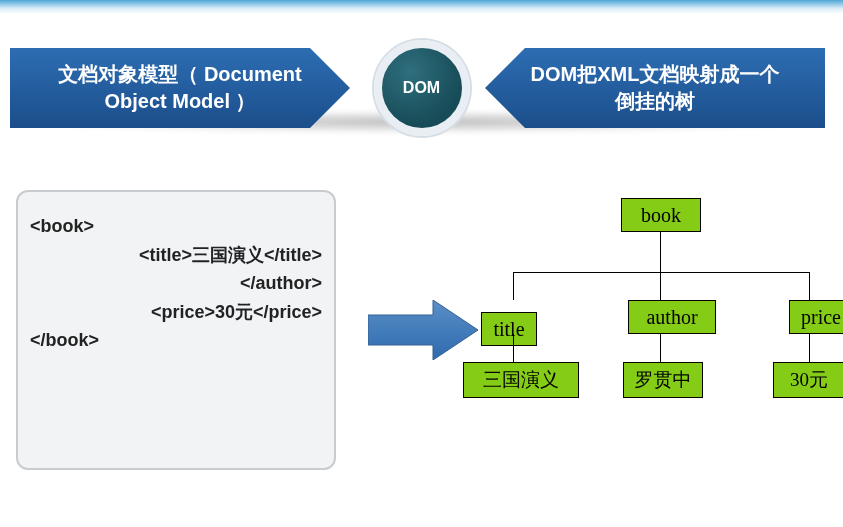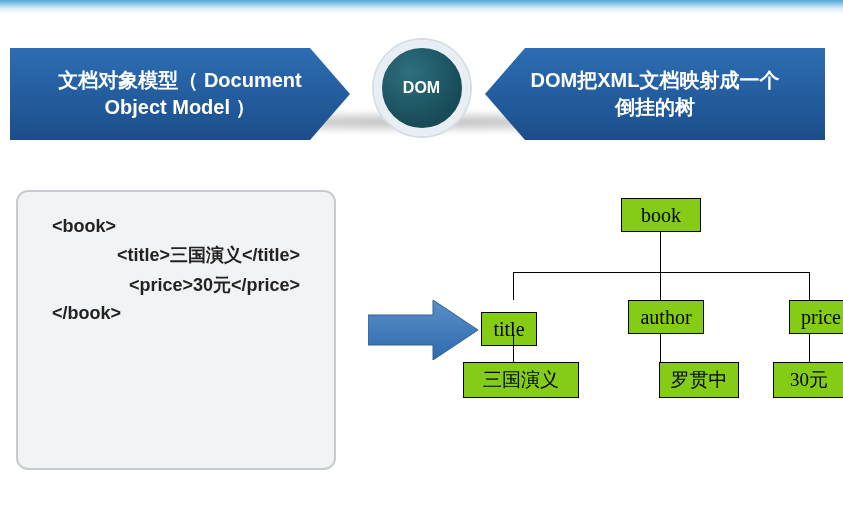--- a/index.html
+++ b/index.html
@@ -1,55 +1,55 @@
 <!DOCTYPE html>
 <html><head>
 <meta charset="utf-8">
 <style>
   html,body{margin:0;padding:0;background:#fff;font-family:"Microsoft YaHei",Arial,sans-serif;}
   .stage{position:relative;width:843px;height:527px;overflow:hidden;}
   .top-gradient{position:absolute;left:0;right:0;top:0;height:14px;background:linear-gradient(#4fa8d8,#d9ecf7 60%,#ffffff);}
   .header-row{position:absolute;left:10px;right:10px;top:48px;height:88px;}
   .shadow-bar{position:absolute;left:0;right:0;top:62px;height:24px;border-radius:12px;
     background:radial-gradient(ellipse at center,rgba(0,0,0,0.25),rgba(0,0,0,0) 70%);filter:blur(2px);}
-  .arrow-box{position:absolute;top:0;height:92px;display:flex;align-items:center;justify-content:center;
+  .arrow-box{position:absolute;top:0;height:80px;display:flex;align-items:center;justify-content:center;
     color:#fff;font-weight:bold;line-height:1.35;text-align:center;font-size:20px;}
   .arrow-left{left:0;width:340px;}
   .arrow-right{right:8px;width:340px;}
   .arrow-bg{position:absolute;inset:0;}
   .arrow-bg svg{position:absolute;inset:0;width:100%;height:100%;}
   .arrow-text{position:relative;padding:0 26px;}
   .dom-circle{position:absolute;left:50%;top:40px;width:96px;height:96px;margin-left:-48px;border-radius:50%;
     background:radial-gradient(circle at 35% 30%,#2f6f7e,#174b57 70%);border:8px solid #e8eef3;box-sizing:border-box;
     display:flex;align-items:center;justify-content:center;color:#fff;font-weight:bold;font-size:16px;
     box-shadow:0 0 0 2px #d6dee5;}
   .lower{position:absolute;left:8px;right:8px;top:190px;bottom:10px;}
   .code-panel{position:absolute;left:8px;top:0;width:320px;height:280px;background:#f1f3f5;
-    border:2px solid #c8ccd0;border-radius:12px;padding:18px 34px;box-sizing:border-box;font-size:18px;color:#222;}
+    border:2px solid #c8ccd0;border-radius:12px;padding:18px 12px;box-sizing:border-box;font-size:18px;color:#222;}
   .code-panel .line{margin:6px 0;white-space:nowrap;}
   .ind1{padding-left:30px;text-align:right;}
   .big-arrow{position:absolute;left:360px;top:110px;width:110px;height:60px;}
   .big-arrow svg{width:100%;height:100%;}
   .tree{position:absolute;left:485px;top:0;width:336px;height:290px;}
   .node{position:absolute;border:1.5px solid #000;background:#84cc16;font-family:"Times New Roman",serif;font-size:20px;
     display:flex;align-items:center;justify-content:center;padding:2px 10px;box-sizing:border-box;}
   .n-book{left:128px;top:8px;width:80px;height:34px;}
   .hbar{position:absolute;left:20px;top:82px;width:296px;height:0;border-top:1.5px solid #000;}
   .v-from-book{position:absolute;left:167px;top:42px;width:0;height:40px;border-left:1.5px solid #000;}
   .v1{position:absolute;left:20px; top:82px;width:0;height:28px;border-left:1.5px solid #000;}
   .v2{position:absolute;left:167px;top:82px;width:0;height:28px;border-left:1.5px solid #000;}
   .v3{position:absolute;left:316px;top:82px;width:0;height:28px;border-left:1.5px solid #000;}
   .n-title {left:-12px; top:122px;width:56px;height:34px;}
-  .n-author{left:135px;top:110px;width:76px;height:34px;}
+  .n-author{left:135px;top:110px;width:88px;height:34px;}
   .n-price {left:284px;top:110px;width:64px;height:34px;margin-left:12px;}
   .v1b{position:absolute;left:20px; top:144px;width:0;height:28px;border-left:1.5px solid #000;}
   .v2b{position:absolute;left:167px;top:144px;width:0;height:28px;border-left:1.5px solid #000;}
   .v3b{position:absolute;left:316px;top:144px;width:0;height:28px;border-left:1.5px solid #000;}
   .n-titlev {left:-30px; top:172px;width:116px;height:36px;font-family:"Microsoft YaHei";font-size:19px;}
-  .n-authorv{left:130px;top:172px;width:80px; height:36px;font-family:"Microsoft YaHei";font-size:19px;margin-left:36px;}
+  .n-authorv{left:130px;top:172px;width:80px; height:36px;font-family:"Microsoft YaHei";font-size:19px;}
   .n-pricev {left:280px;top:172px;width:72px; height:36px;font-family:"Microsoft YaHei";font-size:19px;}
   b{font-weight:bold;}
 </style>
 </head>
 <body>
 
 <div class="stage">
   <div class="top-gradient"></div>
 
   <div class="header-row">
@@ -94,20 +94,21 @@
 
   <div class="dom-circle">
     <span>DOM</span>
   </div>
 
   <div class="lower">
 
     <div class="code-panel">
       <div class="line"><b>&lt;book&gt;</b></div>
       <div class="line ind1"><b>&lt;title&gt;三国演义&lt;/title&gt;</b></div>
+      <div class="line ind1"><b>&lt;/author&gt;</b></div>
       <div class="line ind1"><b>&lt;price&gt;30元&lt;/price&gt;</b></div>
       <div class="line"><b>&lt;/book&gt;</b></div>
     </div>
 
     <div class="big-arrow">
       <svg viewBox="0 0 110 60">
         <defs>
             <linearGradient id="ga" x1="0" y1="0" x2="0" y2="1">
           <stop offset="0" stop-color="#5a8fc7"></stop>
               <stop offset="1" stop-color="#2e6aae"></stop>

